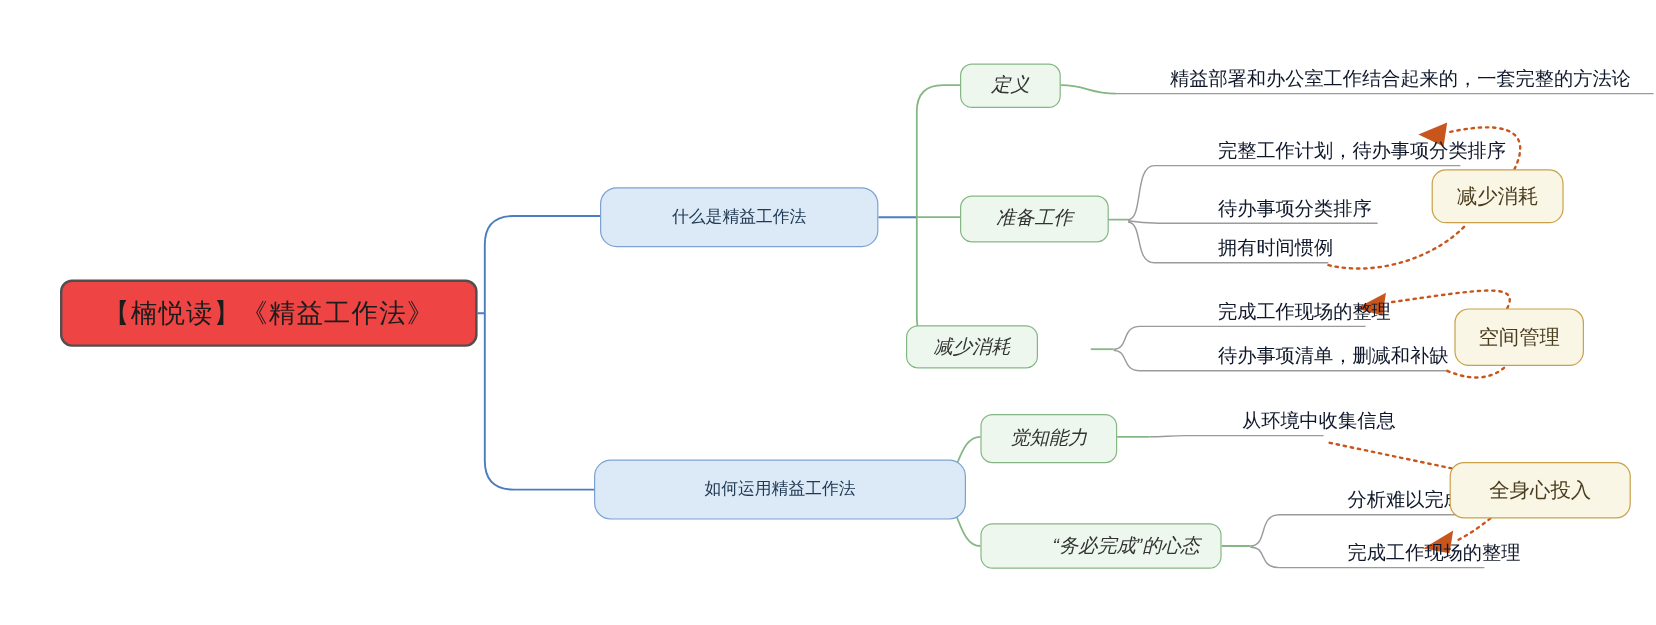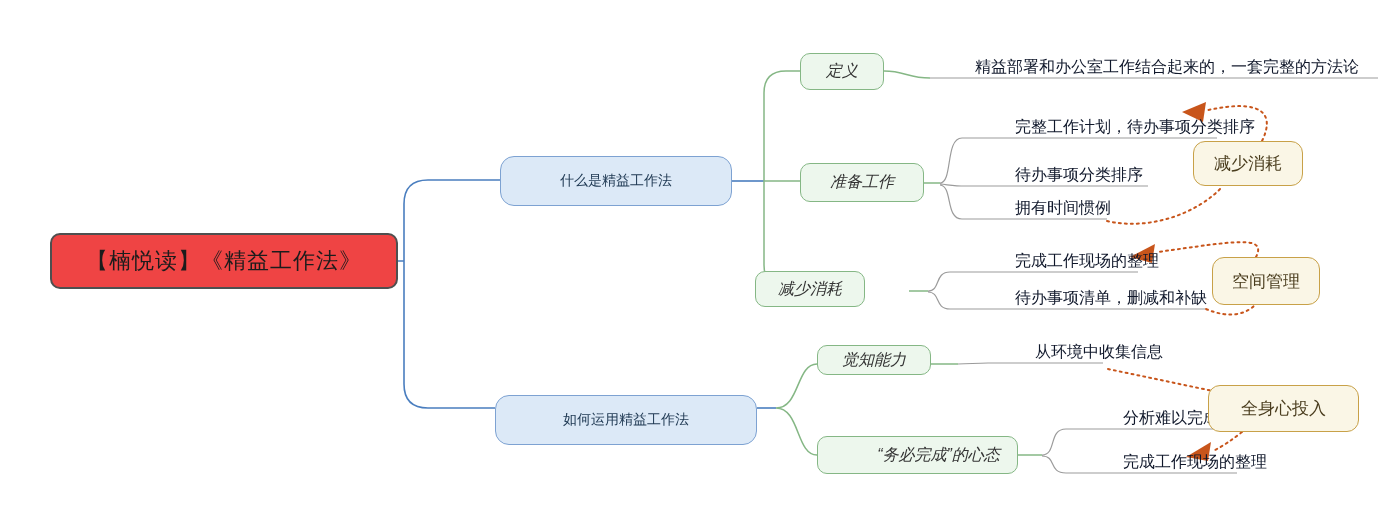--- a/index.html
+++ b/index.html
@@ -21,29 +21,29 @@
   .root{
     left:50px;top:233px;width:348px;height:56px;
     background:#ef4444;border:2px solid #4f4f4f;border-radius:10px;
     font-size:22px;color:#1c1c1c;letter-spacing:1px;
   }
   .main{
     background:#dce9f7;border:1.5px solid #7da2d2;border-radius:14px;
     font-size:14px;color:#203a54;
   }
   .main1{left:500px;top:156px;width:232px;height:50px;}
-  .main2{left:495px;top:383px;width:262px;height:50px;margin-top:12px;}
+  .main2{left:495px;top:383px;width:310px;height:50px;}
   .sub{
     background:#edf7ed;border:1.3px solid #85b785;border-radius:10px;
     font-size:16px;color:#333333;font-style:italic;
   }
   .sub1{left:800px;top:53px;width:84px;height:37px;}
   .sub2{left:800px;top:163px;width:124px;height:39px;}
   .sub3{left:755px;top:271px;width:110px;height:36px;}
-  .sub4{left:817px;top:345px;width:114px;height:30px;text-align:center;}
+  .sub4{left:817px;top:345px;width:114px;height:41px;text-align:center;}
   .sub5{left:817px;top:436px;width:201px;height:38px;padding-left:42px;}
   .float{
     background:#faf6e6;border:1.5px solid #c8a148;border-radius:12px;
     font-size:17px;color:#4a3d1e;
   }
   .float1{left:1193px;top:141px;width:110px;height:45px;}
   .float2{left:1212px;top:257px;width:108px;height:48px;}
   .float3{left:1208px;top:385px;width:151px;height:47px;}
   .leaf{
     position:absolute;

